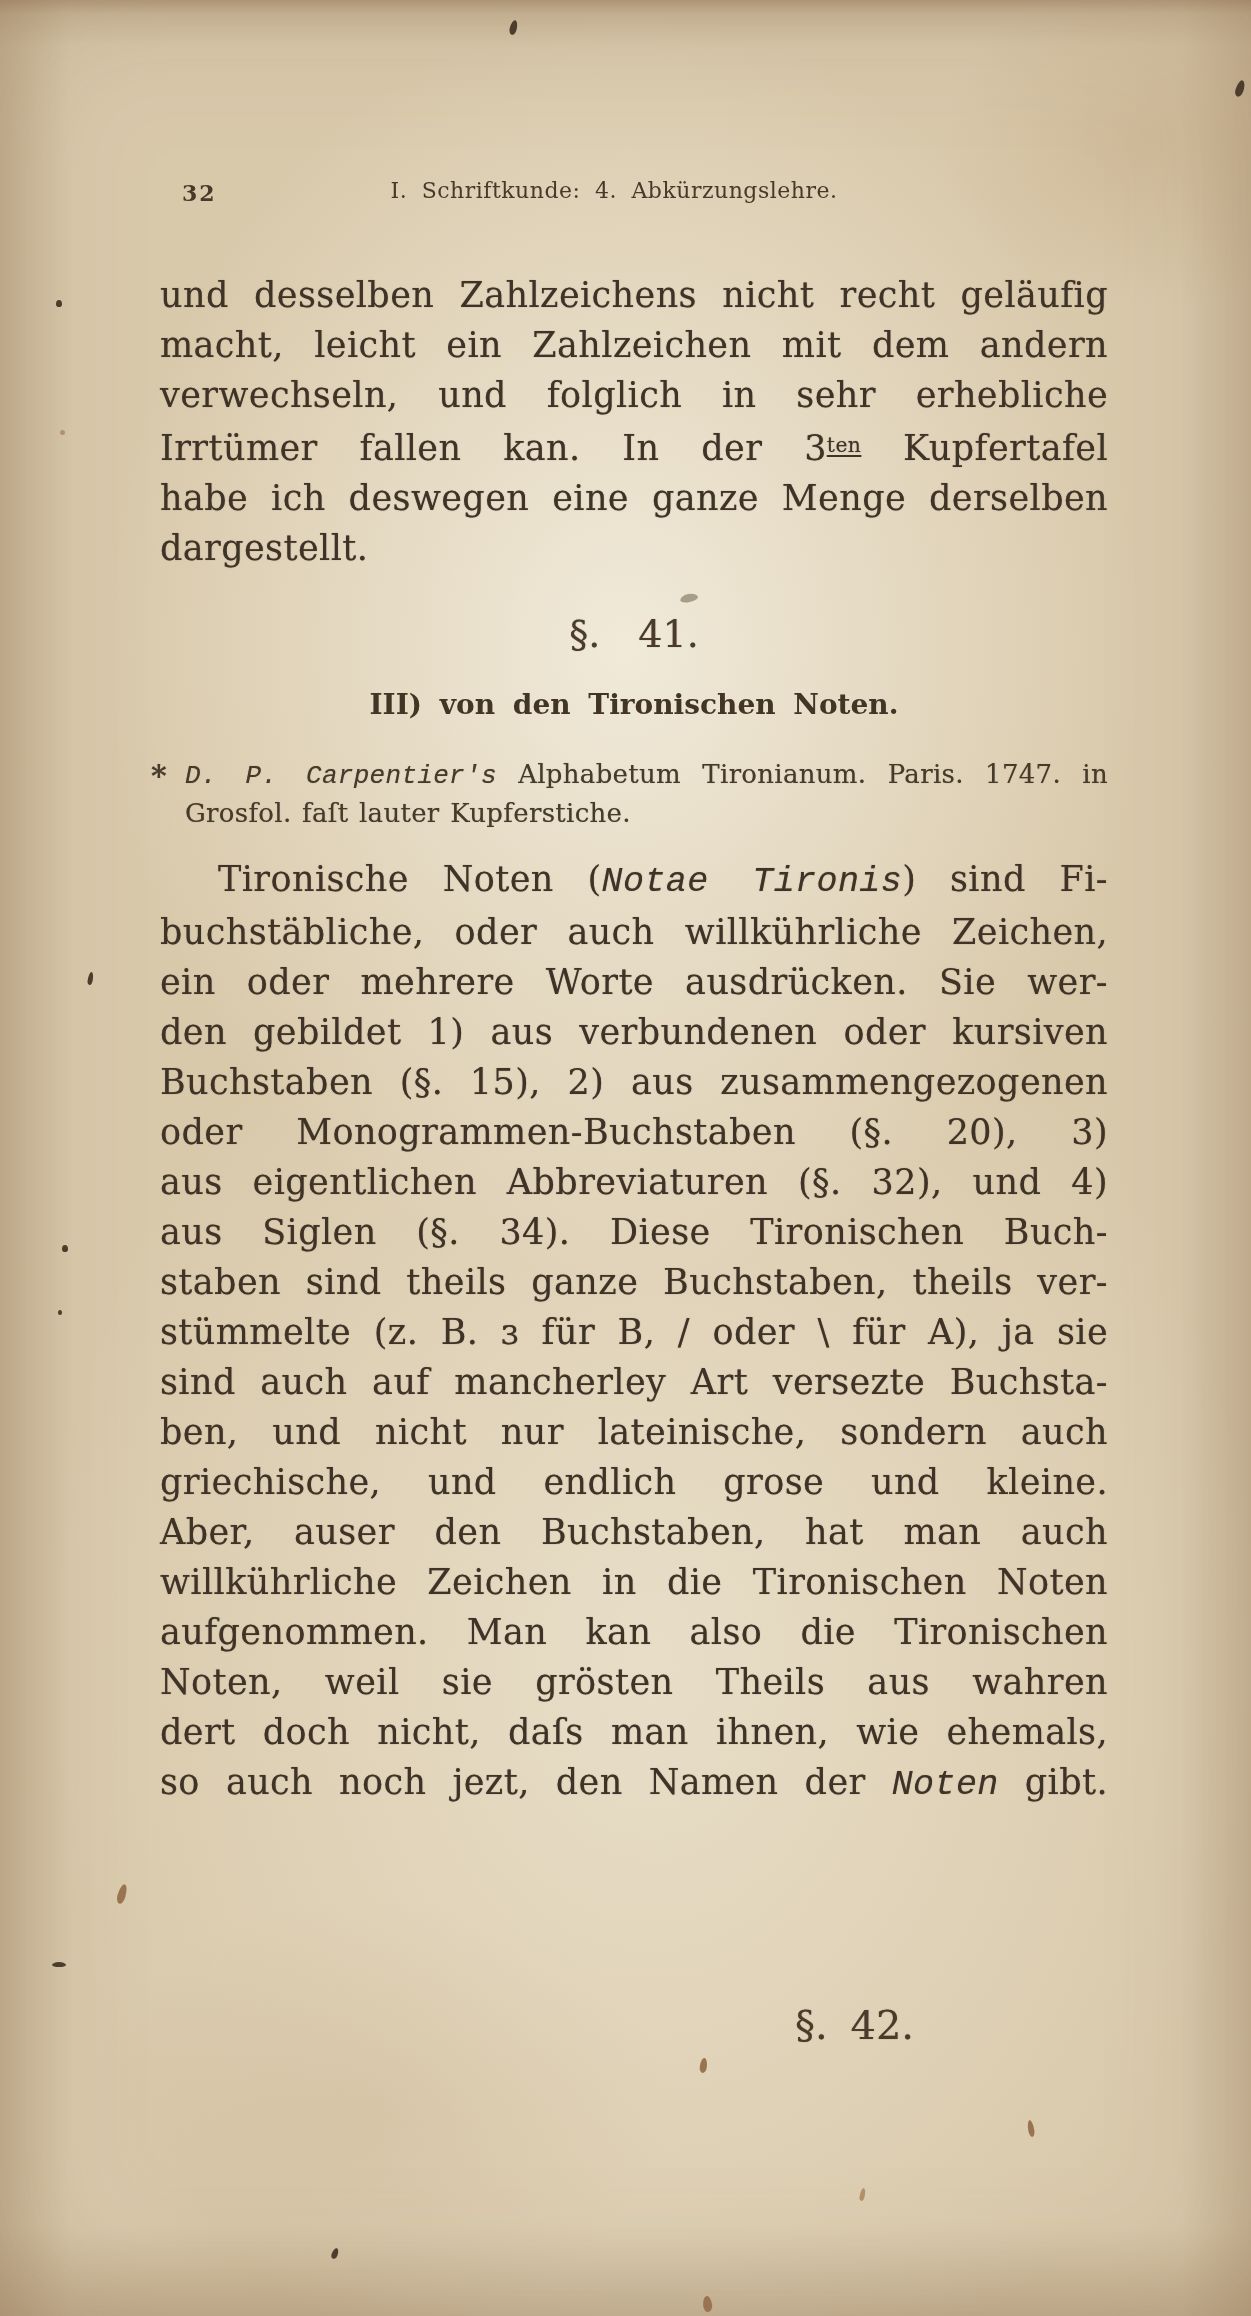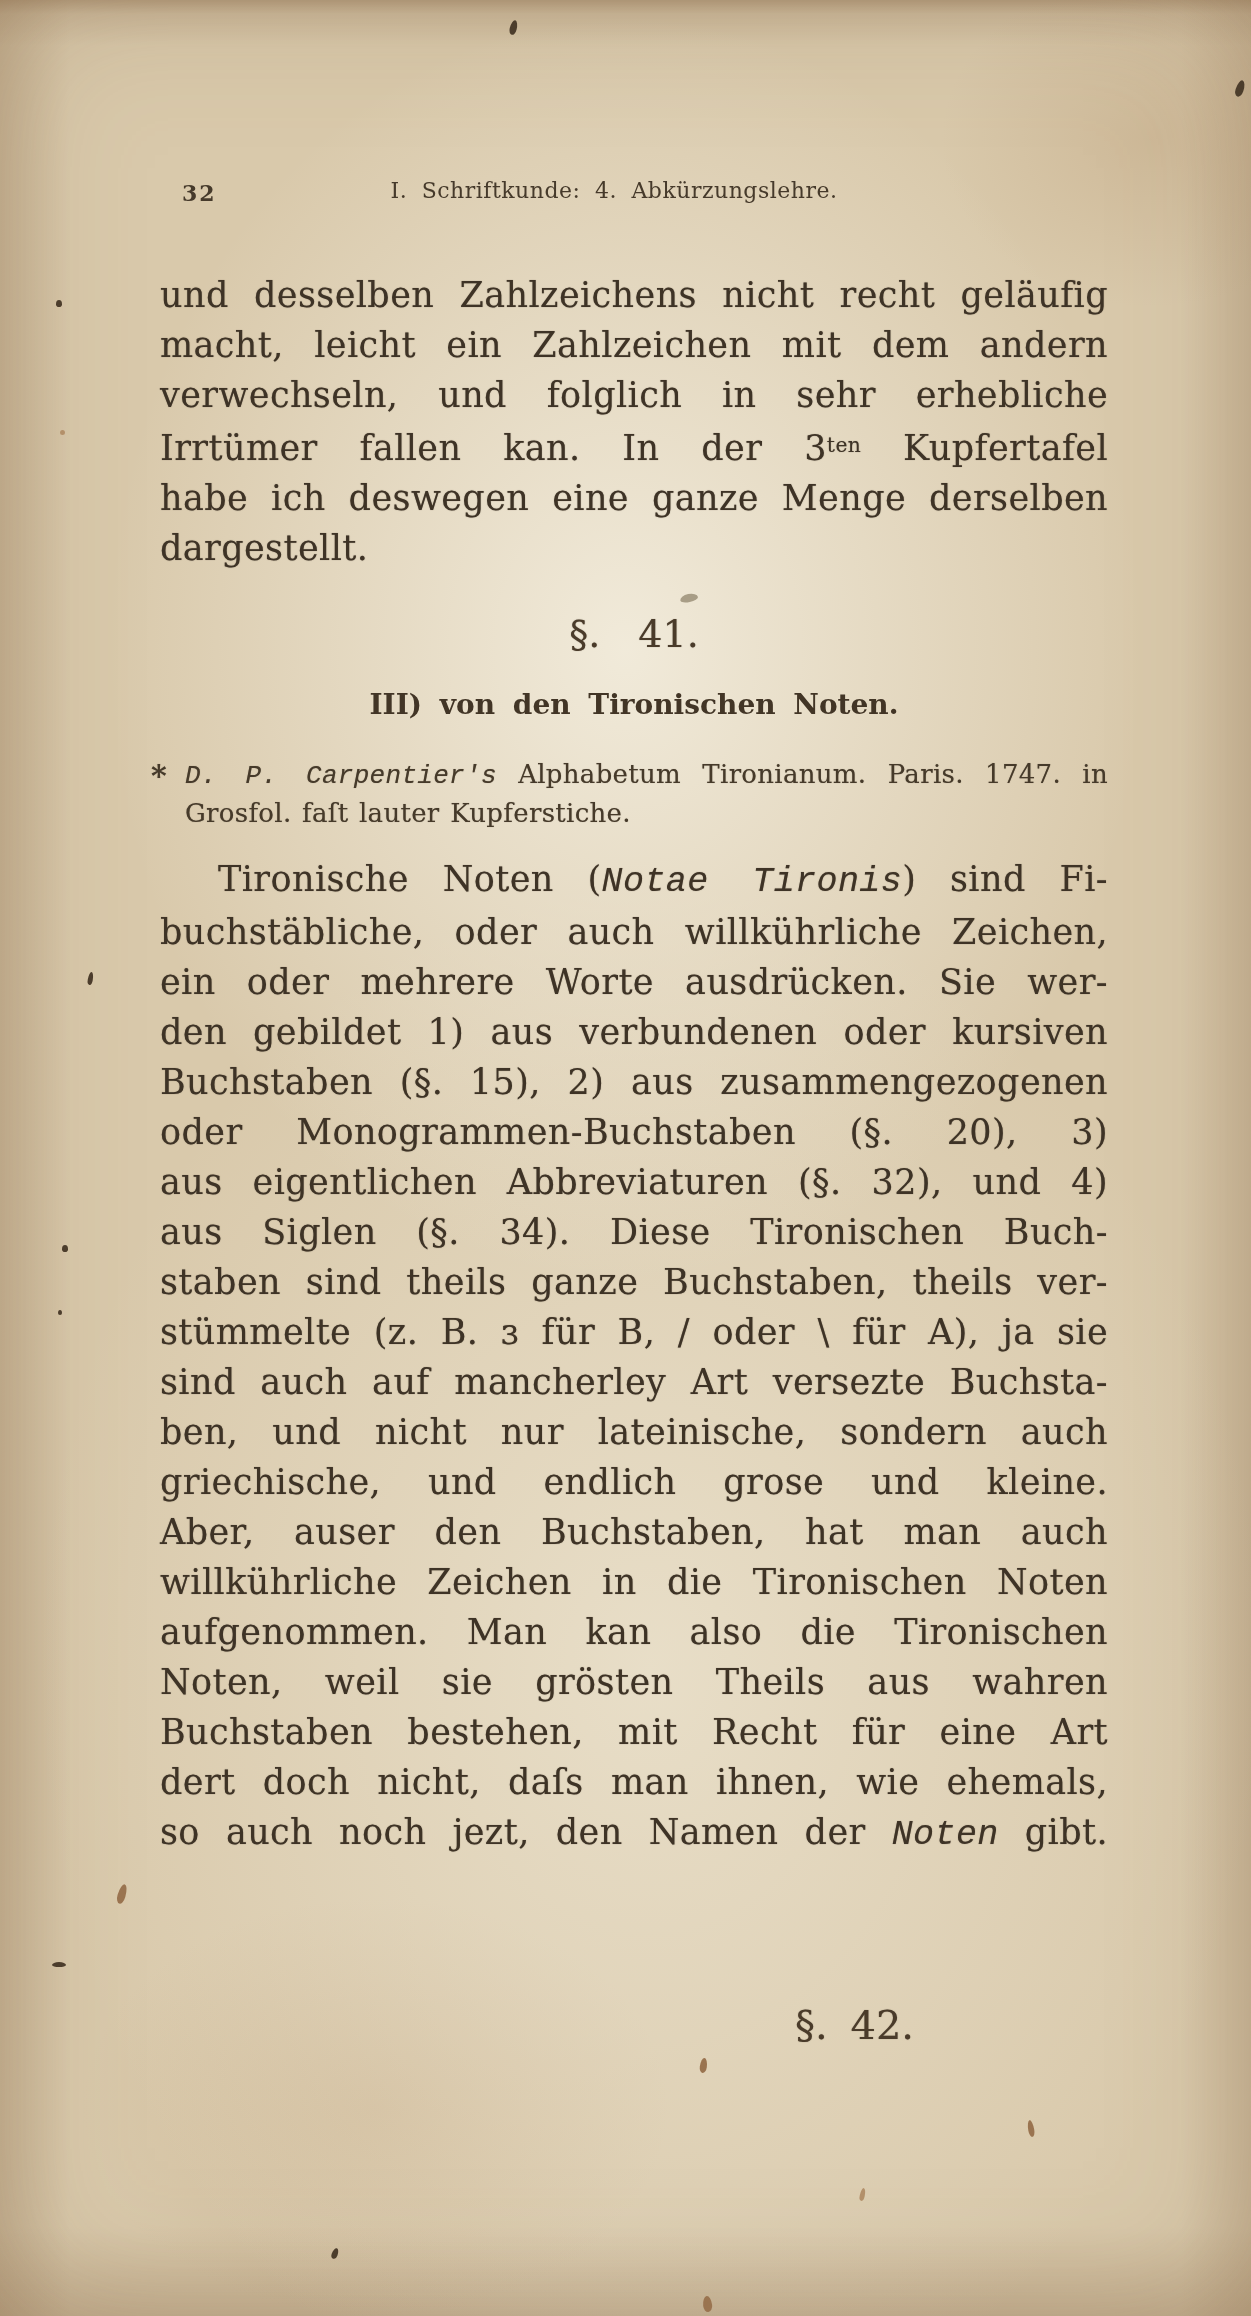--- a/index.html
+++ b/index.html
@@ -30,21 +30,21 @@
   .running{position:absolute;left:0;right:40px;text-align:center;word-spacing:7px;letter-spacing:.5px;}
   
   .para{left:160px;width:948px;font-size:35px;line-height:50px;letter-spacing:.4px;
         text-shadow:0 0 1px rgba(62,51,38,.55);}
   .p1{top:270px;}
   .p2{top:854px;}
   .line{white-space:nowrap;overflow:visible;text-align:justify;text-align-last:justify;}
   .line.left{text-align-last:left;}
   .line.indent{padding-left:58px;}
   .seg-i{font-style:italic;font-family:Liberation Mono, monospace;}
-  .seg-sup{font-size:.58em;vertical-align:8px;text-underline-offset:3px;margin-top:8px;}
+  .seg-sup{font-size:.58em;vertical-align:8px;text-decoration:underline;text-underline-offset:3px;margin-top:8px;}
   
   .secnum{top:612px;left:160px;width:948px;text-align:center;font-size:38px;word-spacing:26px;
           color:#4a3b2a;text-shadow:0 0 1px rgba(62,51,38,.5);}
   .subhead{top:688px;left:160px;width:948px;text-align:center;font-size:28px;font-weight:bold;
            word-spacing:8px;color:#423526;}
   .secnum42{top:2002px;left:795px;font-size:40px;word-spacing:10px;color:#4a3b2a;
             text-shadow:0 0 1px rgba(62,51,38,.5);}
   
   .footnote{top:756px;left:185px;width:923px;font-size:26px;line-height:37px;color:#463a2a;
             text-shadow:0 0 .8px rgba(62,51,38,.5);}
@@ -99,21 +99,20 @@
       <div class="line"><span>aus Siglen (§. 34). Diese Tironischen Buch-</span></div>
       <div class="line"><span>staben sind theils ganze Buchstaben, theils ver-</span></div>
       <div class="line"><span>stümmelte (z. B. ɜ für B, / oder \ für A), ja sie</span></div>
       <div class="line"><span>sind auch auf mancherley Art versezte Buchsta-</span></div>
       <div class="line"><span>ben, und nicht nur lateinische, sondern auch</span></div>
       <div class="line"><span>griechische, und endlich grose und kleine.</span></div>
       <div class="line"><span>Aber, auser den Buchstaben, hat man auch</span></div>
       <div class="line"><span>willkührliche Zeichen in die Tironischen Noten</span></div>
       <div class="line"><span>aufgenommen. Man kan also die Tironischen</span></div>
       <div class="line"><span>Noten, weil sie grösten Theils aus wahren</span></div>
-      <div class="line"><span>Buchstaben bestehen, mit Recht für eine Art</span></div>
       <div class="line"><span>dert doch nicht, daſs man ihnen, wie ehemals,</span></div>
       <div class="line"><span>so auch noch jezt, den Namen der </span><span class="seg-i">Noten</span><span> gibt.</span></div>
     </div>
 
   <div class="abs secnum42">§. 42.</div>
 
   <div class="speck dark" style="top:20px;left:510px;width:7px;height:15px;transform:rotate(14deg);"></div>
   <div class="speck dark" style="top:80px;left:1236px;width:8px;height:17px;transform:rotate(18deg);"></div>
   <div class="speck dark" style="top:300px;left:56px;width:6px;height:7px;"></div>
   <div class="speck grey" style="top:594px;left:680px;width:18px;height:8px;transform:rotate(-12deg);"></div>

